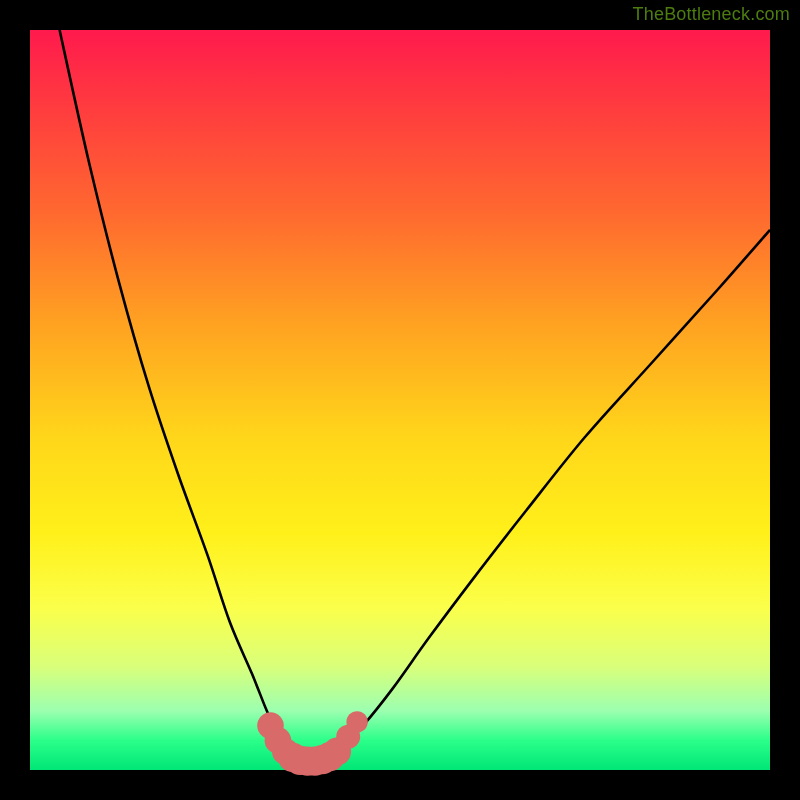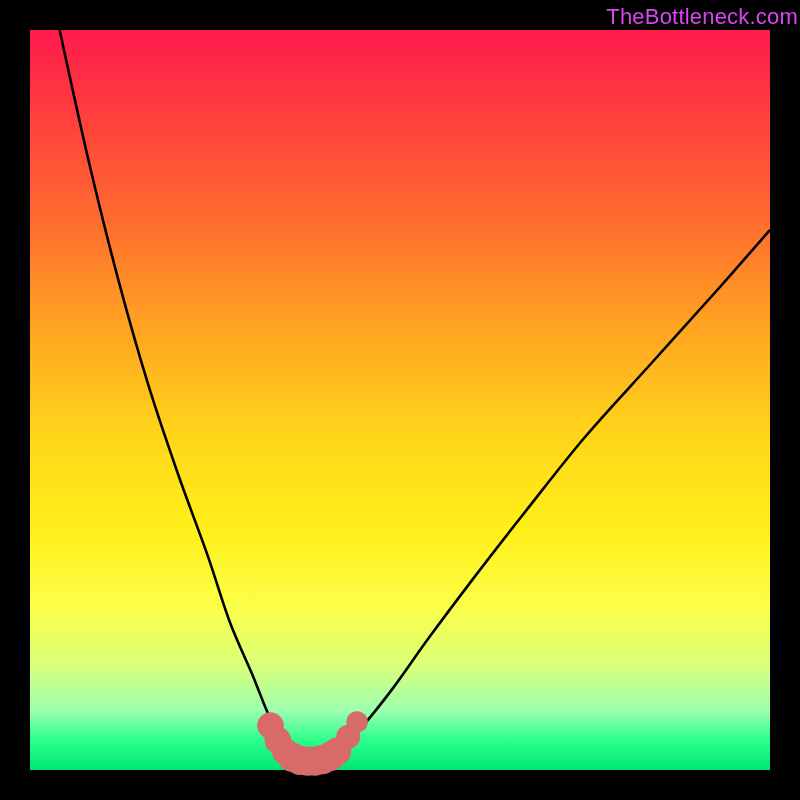--- a/index.html
+++ b/index.html
@@ -36,23 +36,23 @@
       #fbff4a 78%,
       #d9ff7a 86%,
       #9cffb0 92%,
       #2bff8a 96%,
       #00e676 100%
     );
   }
   .watermark {
     position: absolute;
     top: 4px;
-    right: 2px;
-    color: #d946ef;
-    font-size: 22px;
+    right: 10px;
+    color: #4d7c0f;
+    font-size: 18px;
     font-weight: 500;
     letter-spacing: 0.2px;
     user-select: none;
   }
   svg.curve {
     position: absolute;
     left: 0;
     top: 0;
     width: 740px;
     height: 740px;

